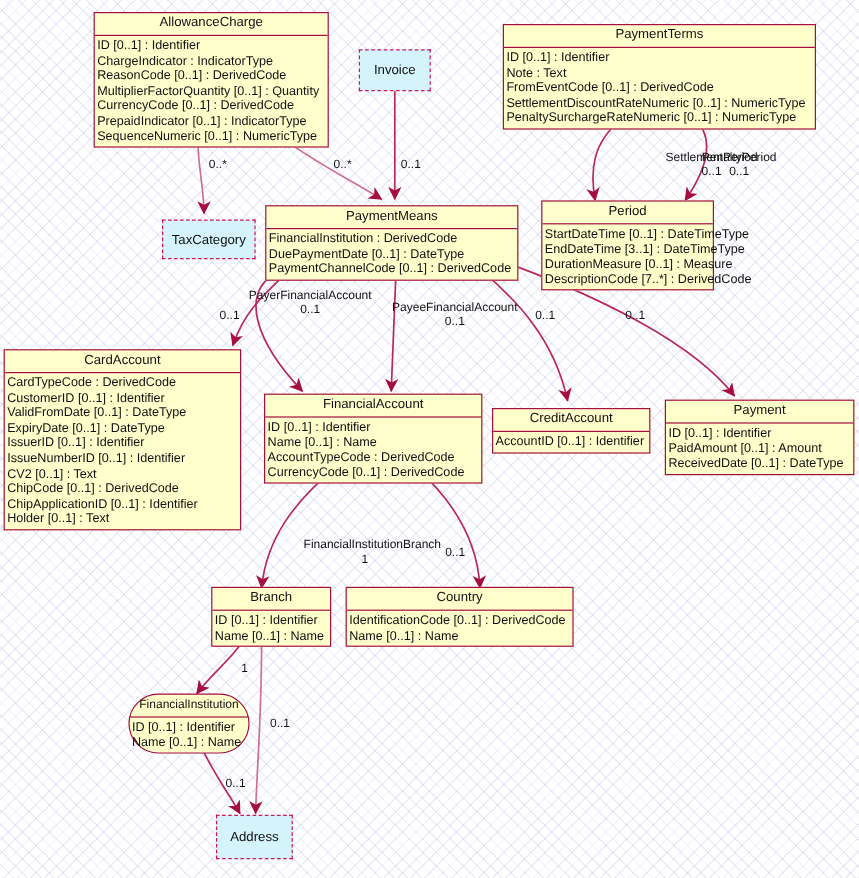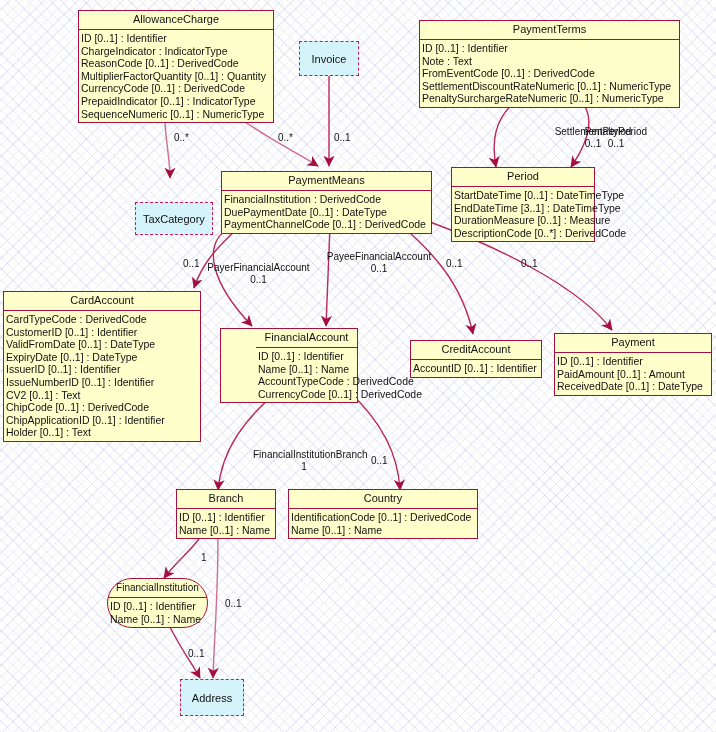--- a/index.html
+++ b/index.html
@@ -135,41 +135,41 @@
       <div>PaymentChannelCode [0..1] : DerivedCode</div>
     </div>
   </div>
 
   <div class="cls" style="left:451px;top:167px;width:144px;">
     <div class="hdr">Period</div>
     <div class="attrs">
       <div>StartDateTime [0..1] : DateTimeType</div>
       <div>EndDateTime [3..1] : DateTimeType</div>
       <div>DurationMeasure [0..1] : Measure</div>
-      <div>DescriptionCode [0..*] : DerivedCode</div>
+      <div>DescriptionCode [7..*] : DerivedCode</div>
     </div>
   </div>
 
   <div class="cls" style="left:3px;top:291px;width:198px;">
     <div class="hdr">CardAccount</div>
     <div class="attrs">
       <div>CardTypeCode : DerivedCode</div>
       <div>CustomerID [0..1] : Identifier</div>
       <div>ValidFromDate [0..1] : DateType</div>
       <div>ExpiryDate [0..1] : DateType</div>
       <div>IssuerID [0..1] : Identifier</div>
       <div>IssueNumberID [0..1] : Identifier</div>
       <div>CV2 [0..1] : Text</div>
       <div>ChipCode [0..1] : DerivedCode</div>
       <div>ChipApplicationID [0..1] : Identifier</div>
       <div>Holder [0..1] : Text</div>
     </div>
   </div>
 
-  <div class="cls" style="left:220px;top:328px;width:138px;padding-left:35px;">
+  <div class="cls" style="left:220px;top:328px;width:182px;">
     <div class="hdr">FinancialAccount</div>
     <div class="attrs">
       <div>ID [0..1] : Identifier</div>
       <div>Name [0..1] : Name</div>
       <div>AccountTypeCode : DerivedCode</div>
       <div>CurrencyCode [0..1] : DerivedCode</div>
     </div>
   </div>
 
   <div class="cls" style="left:410px;top:340px;width:132px;">
@@ -209,21 +209,21 @@
     <div class="attrs">
       <div>ID [0..1] : Identifier</div>
       <div>Name [0..1] : Name</div>
     </div>
   </div>
 
   <div class="ref" style="left:299px;top:41px;width:60px;height:35px;text-align:right;">
     <span>Invoice</span>
   </div>
 
-  <div class="ref" style="left:135px;top:183px;width:78px;height:33px;margin-top:19px;">
+  <div class="ref" style="left:135px;top:183px;width:78px;height:33px;">
     <span>TaxCategory</span>
   </div>
 
   <div class="ref" style="left:180px;top:679px;width:64px;height:37px;">
     <span>Address</span>
   </div>
 
   <div class="lbl" style="left:174px;top:132px;">
     <span>0..*</span>
   </div>
@@ -243,21 +243,21 @@
 
   <div class="lbl c" style="left:578px;top:126px;width:76px;">
     <div>PenaltyPeriod</div>
     <div>0..1</div>
   </div>
 
   <div class="lbl" style="left:183px;top:258px;">
     <span>0..1</span>
   </div>
 
-  <div class="lbl c" style="left:206px;top:262px;width:105px;">
+  <div class="lbl c" style="left:206px;top:241px;width:105px;">
     <div>PayerFinancialAccount</div>
     <div>0..1</div>
   </div>
 
   <div class="lbl c" style="left:324px;top:251px;width:110px;">
     <div>PayeeFinancialAccount</div>
     <div>0..1</div>
   </div>
 
   <div class="lbl" style="left:446px;top:258px;">

